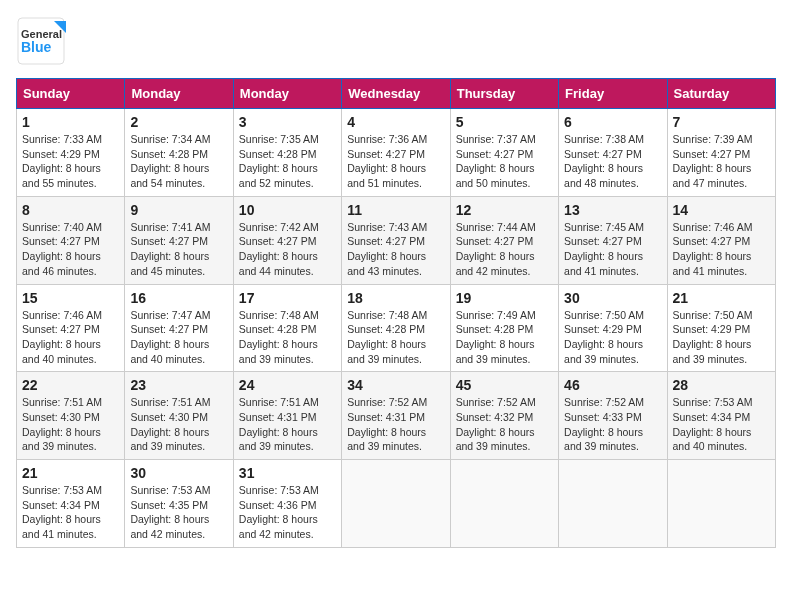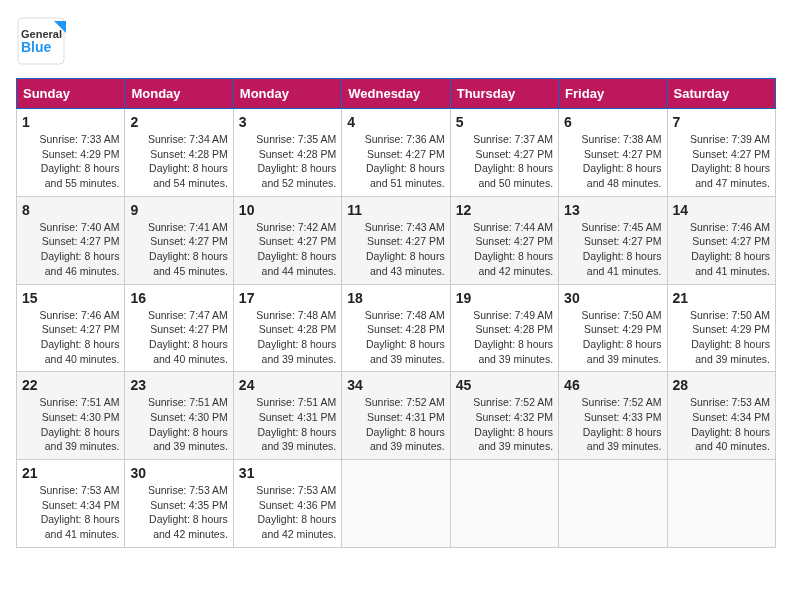--- a/index.html
+++ b/index.html
@@ -62,21 +62,20 @@
       font-size: 14px;
       font-weight: bold;
       display: block;
       margin-bottom: 2px;
       color: #222;
     }
     .day-info {
       font-size: 10.5px;
       color: #333;
       line-height: 1.4;
-      text-align: right;
     }
     .empty-cell {
       background: #f9f9f9;
     }
   </style>
 </head>
 <body>
 
 <div class="header">
   <div class="logo">

